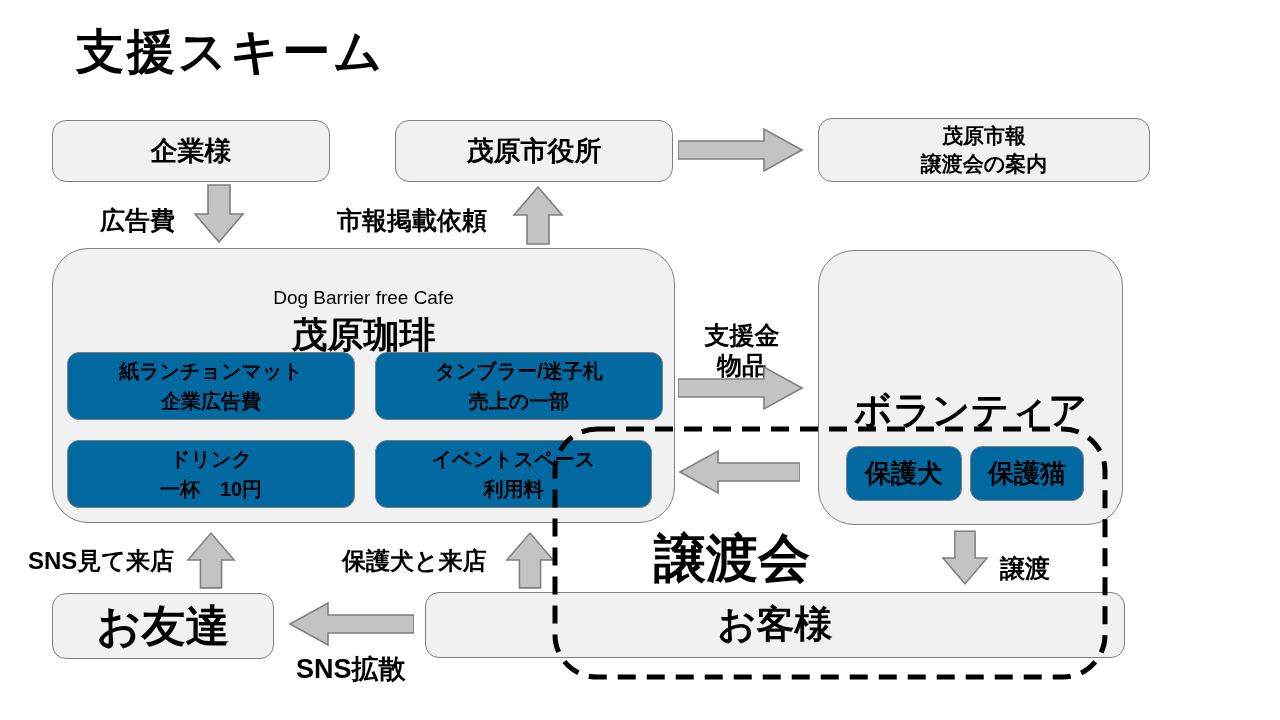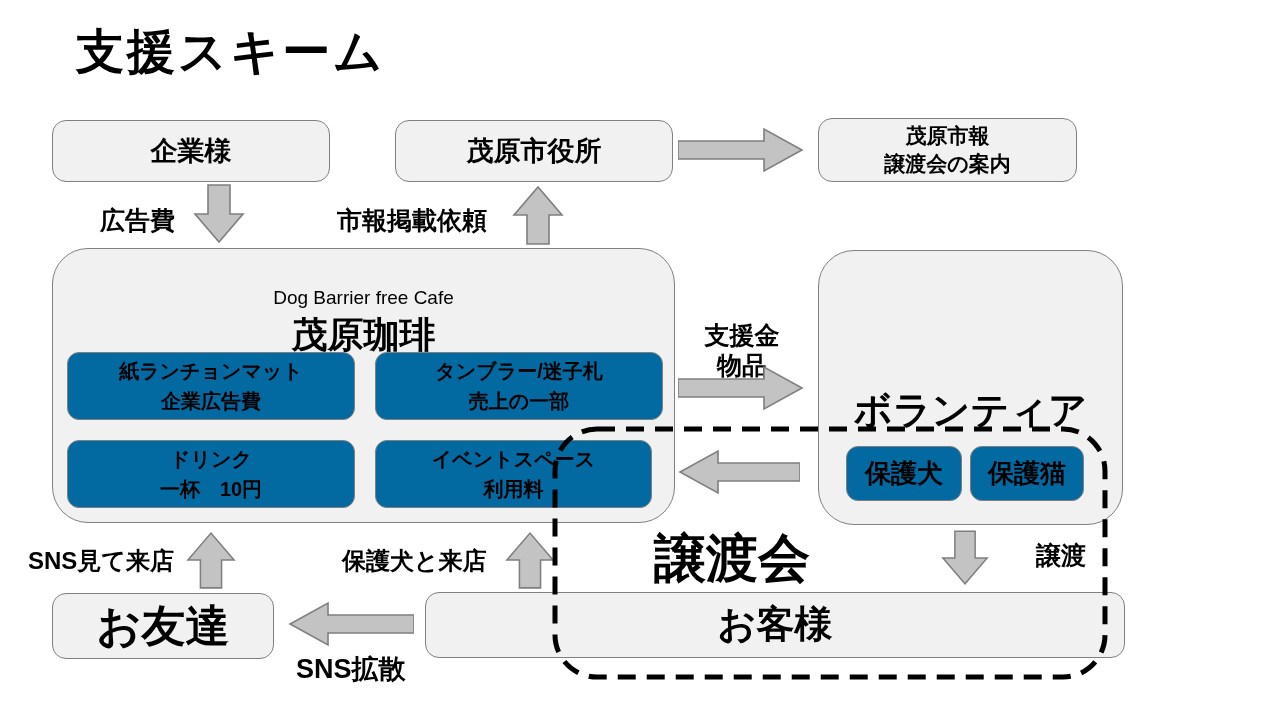--- a/index.html
+++ b/index.html
@@ -39,21 +39,21 @@
   <h1 class="title">支援スキーム</h1>
 
   <div class="box" style="left:52px; top:120px; width:278px; height:62px; font-size:27px;">
     <span>企業様</span>
   </div>
 
   <div class="box" style="left:395px; top:120px; width:278px; height:62px; font-size:27px;">
     <span>茂原市役所</span>
   </div>
 
-  <div class="box" style="left:818px; top:118px; width:259px; height:64px; font-size:21px;">
+  <div class="box" style="left:818px; top:118px; width:332px; height:64px; font-size:21px;">
     <span>茂原市報</span>
     <span>譲渡会の案内</span>
   </div>
 
   <svg class="ar" style="left:678px; top:127px;" width="126" height="46" viewBox="0 0 126 46">
     <polygon points="0,14 86,14 86,2 124,23 86,44 86,32 0,32"></polygon>
   </svg>
 
   <div class="label" style="left:100px; top:204px; font-size:25px;">広告費</div>
   <svg class="ar" style="left:193px; top:184px;" width="52" height="60" viewBox="0 0 52 60">
@@ -104,21 +104,21 @@
   </div>
 
   <svg class="ar" style="left:678px; top:449px;" width="122" height="46" viewBox="0 0 122 46">
     <polygon points="122,14 40,14 40,2 2,23 40,44 40,32 122,32"></polygon>
   </svg>
 
   <div class="label" style="left:654px; top:524px; font-size:52px;">譲渡会</div>
   <svg class="ar" style="left:941px; top:528px;" width="48" height="60" viewBox="0 0 52 60">
     <polygon points="15,1 37,1 37,30 50,30 26,58 2,30 15,30"></polygon>
   </svg>
-  <div class="label" style="left:1000px; top:539px; font-size:25px;margin-left:36px;">譲渡</div>
+  <div class="label" style="left:1000px; top:552px; font-size:25px;">譲渡</div>
 
   <div class="label" style="left:28px; top:545px; font-size:24px;">SNS見て来店</div>
   <svg class="ar" style="left:186px; top:530px;" width="50" height="60" viewBox="0 0 52 60">
     <polygon points="15,59 37,59 37,30 50,30 26,2 2,30 15,30"></polygon>
   </svg>
 
   <div class="label" style="left:342px; top:545px; font-size:24px;">保護犬と来店</div>
   <svg class="ar" style="left:505px; top:530px;" width="50" height="60" viewBox="0 0 52 60">
     <polygon points="15,59 37,59 37,30 50,30 26,2 2,30 15,30"></polygon>
   </svg>

